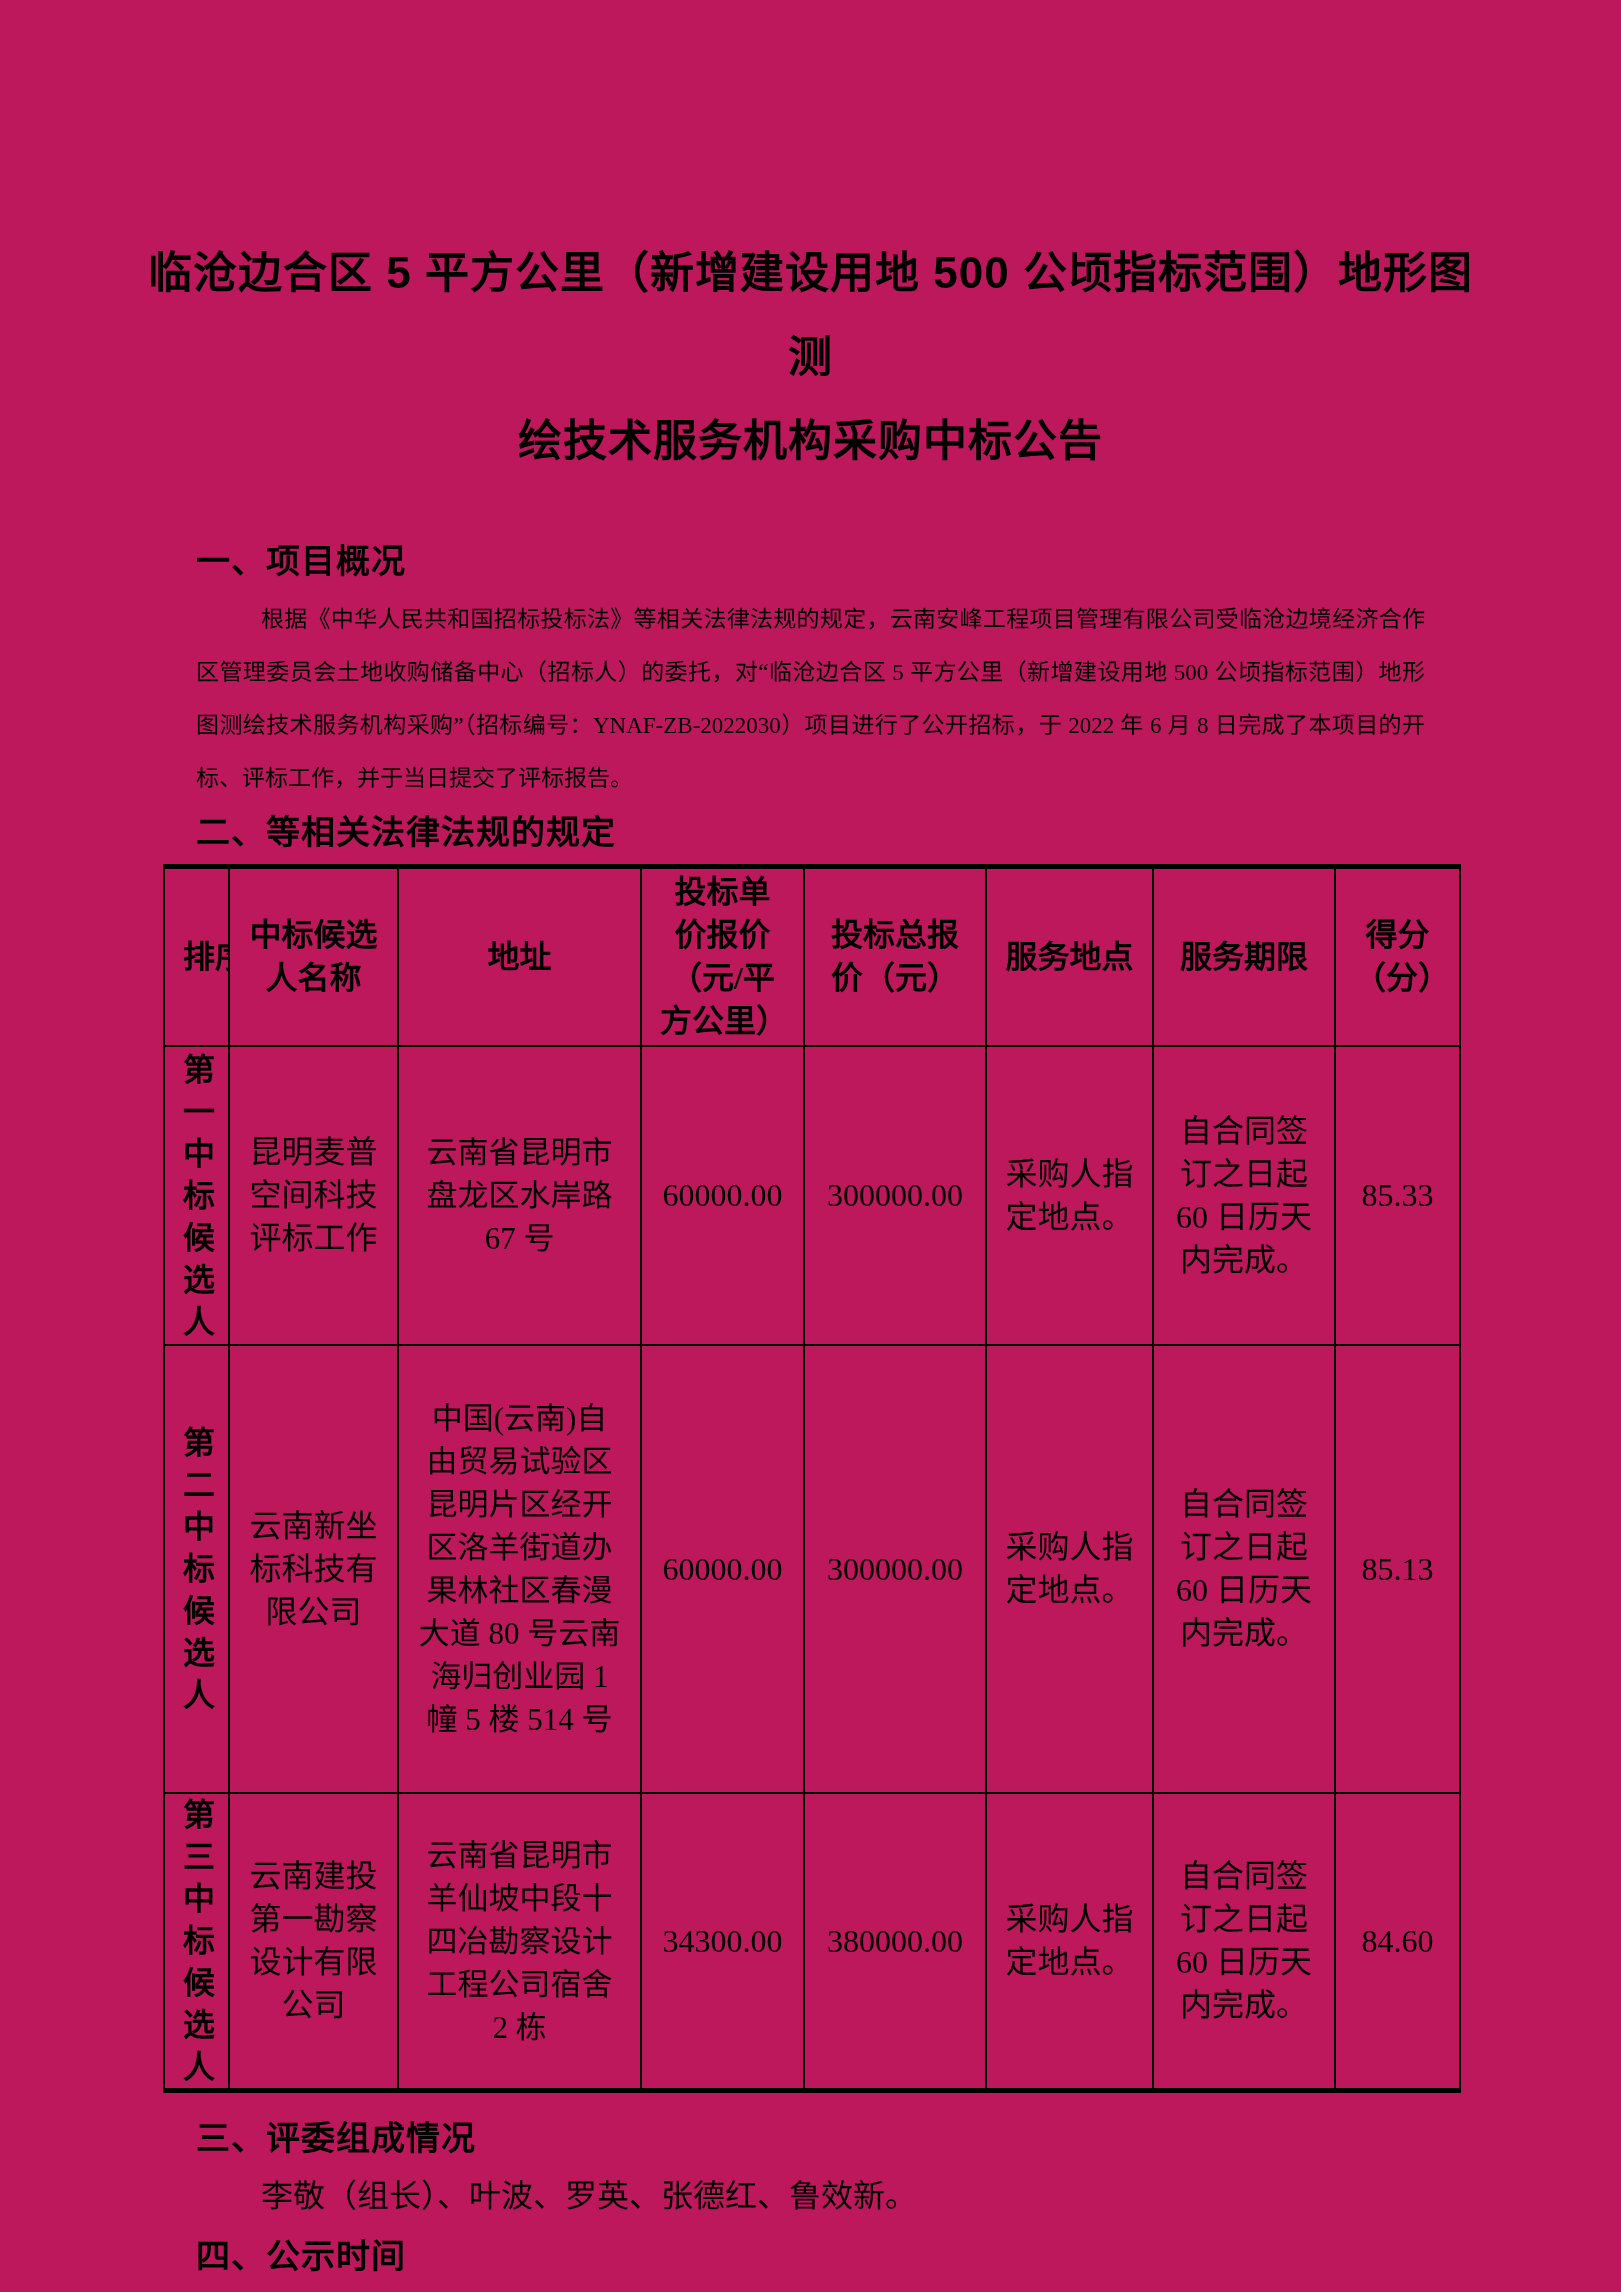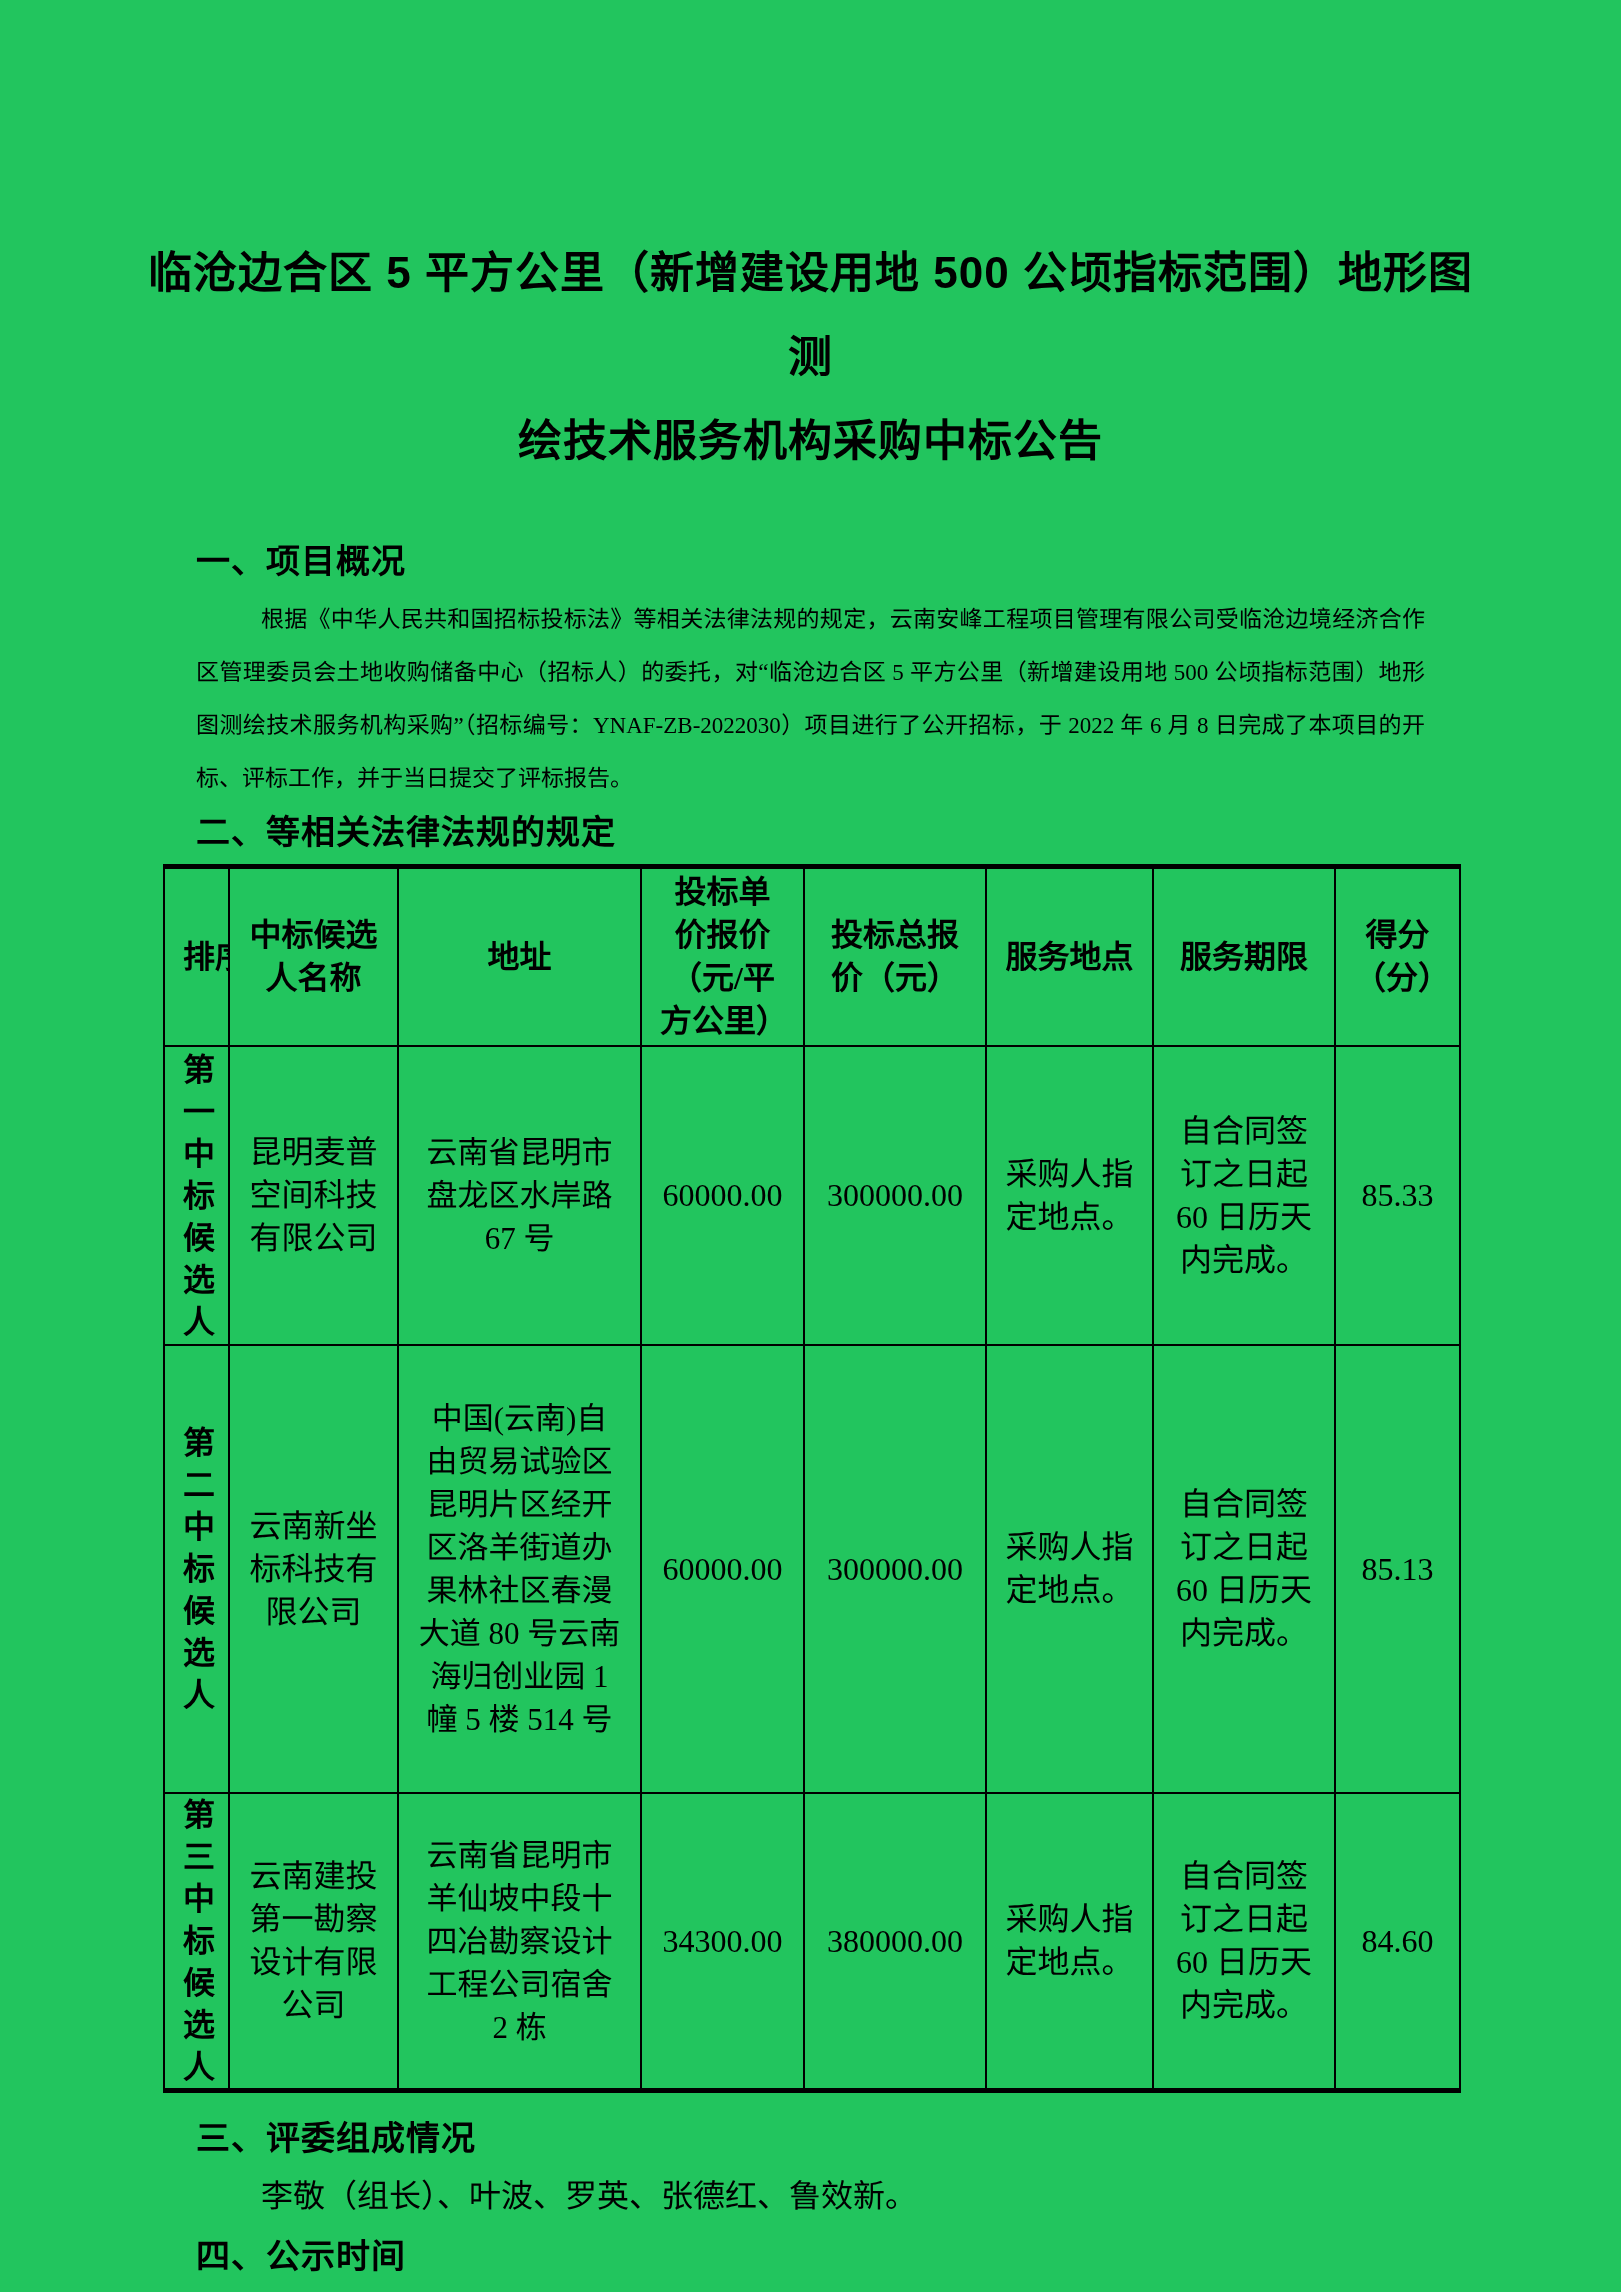--- a/index.html
+++ b/index.html
@@ -4,21 +4,21 @@
 <style>
   html, body {
     margin: 0;
     padding: 0;
     background: #ffffff;
   }
   .page {
     position: relative;
     width: 1621px;
     height: 2293px;
-    background: #22c55e;
+    background: #be185d;
     color: #000000;
     font-family: "Liberation Serif", serif;
     box-sizing: border-box;
     padding: 0 196px;
     overflow: hidden;
   }
   .doc-title {
     margin: 0 -69px 0 -69px;
     padding-top: 231px;
     font-family: "Liberation Sans", sans-serif;
@@ -133,21 +133,21 @@
         <th>服务期限</th>
         <th>得分
 （分）</th>
       </tr>
     </thead>
     <tbody>
       <tr class="row-1">
         <td class="rank-cell">第一中标候选人</td>
         <td>昆明麦普
 空间科技
-有限公司</td>
+评标工作</td>
         <td class="addr-cell">云南省昆明市
 盘龙区水岸路
 67 号</td>
         <td>60000.00</td>
         <td>300000.00</td>
         <td>采购人指
 定地点。</td>
         <td>自合同签
 订之日起
 60 日历天

